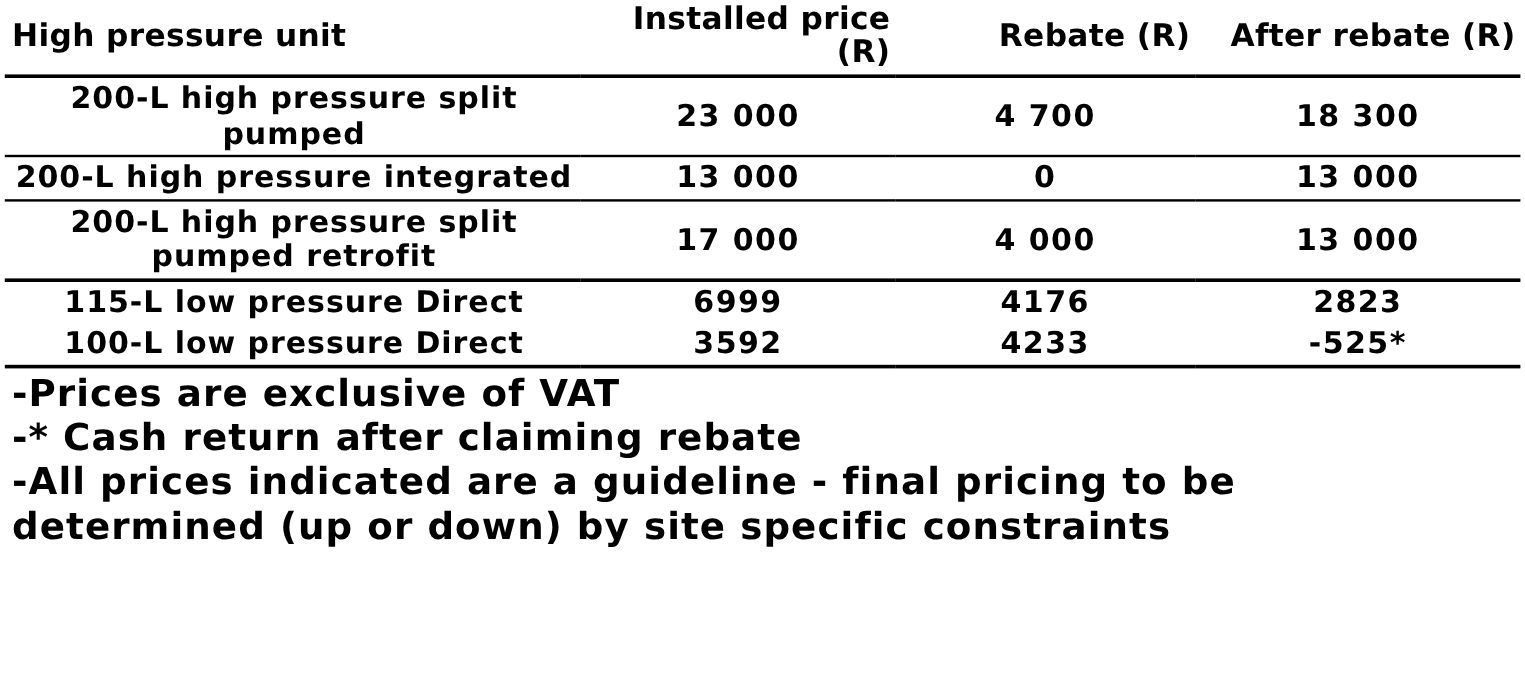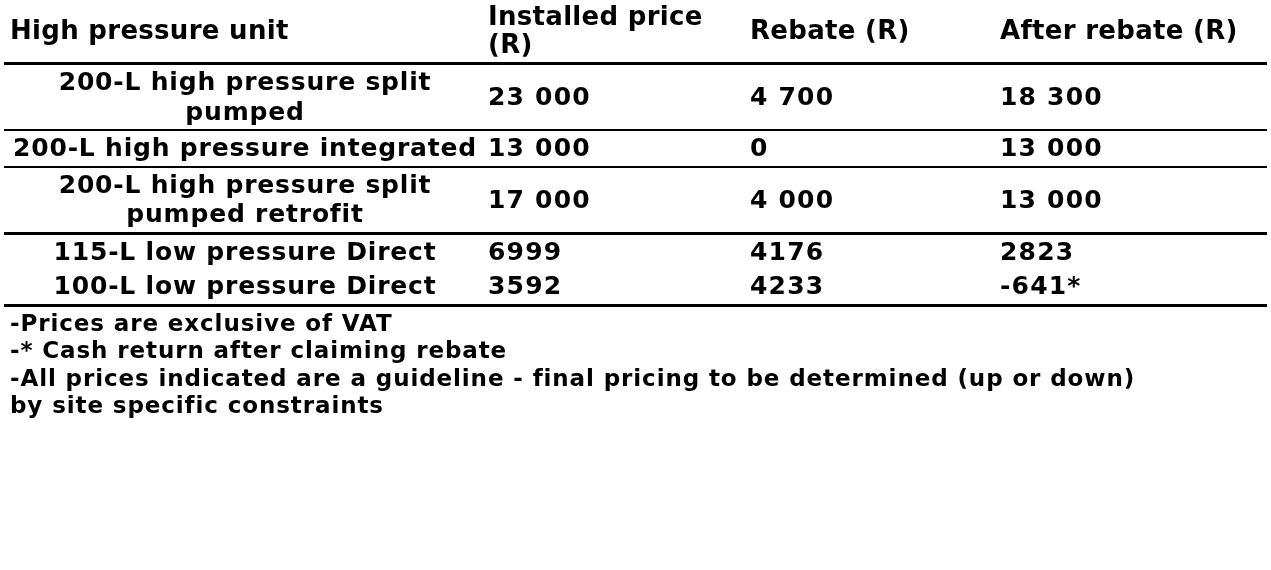--- a/index.html
+++ b/index.html
@@ -38,49 +38,50 @@
     font-size: 26px;
     line-height: 1.08;
     letter-spacing: 0.3px;
     padding: 2px 4px 4px 4px;
   }
   .hdr-unit {
     text-align: left;
     padding-left: 6px;
   }
   .hdr-num {
-    text-align: left;
+    text-align: right;
     margin-top: 27px;
   }
   .row-border-heavy td, .row-border-heavy th {
     border-bottom: 3px solid #000;
   }
   .row-border td {
     border-bottom: 2px solid #000;
   }
   .cell-unit {
     font-weight: bold;
     font-size: 25px;
     line-height: 1.18;
     letter-spacing: 0.8px;
     text-align: center;
     padding: 2px 4px 3px 6px;
   }
   .cell-num {
     font-weight: bold;
     font-size: 25px;
     letter-spacing: 1.2px;
+    text-align: center;
     padding: 2px 4px 3px 4px;
   }
   .notes {
     padding: 3px 4px 0 6px;
   }
   .note-line {
     font-weight: bold;
-    font-size: 23px;
+    font-size: 31px;
     line-height: 1.2;
     letter-spacing: 0.9px;
     white-space: pre-wrap;
   }
 </style>
 </head>
 <body>
 
 <div class="table-wrap">
   <table class="price-table">
@@ -120,21 +121,21 @@
       <tr>
         <td class="cell-unit">115-L low pressure Direct</td>
         <td class="cell-num">6999</td>
         <td class="cell-num">4176</td>
         <td class="cell-num">2823</td>
       </tr>
       <tr class="row-border-heavy">
         <td class="cell-unit">100-L low pressure Direct</td>
         <td class="cell-num">3592</td>
         <td class="cell-num">4233</td>
-        <td class="cell-num">-641*</td>
+        <td class="cell-num">-525*</td>
       </tr>
     </tbody>
   </table>
 
   <div class="notes">
     <div class="note-line">-Prices are exclusive of VAT</div>
     <div class="note-line">-* Cash return after claiming rebate</div>
     <div class="note-line">-All prices indicated are a guideline - final pricing to be determined (up or down) by site specific constraints</div>
   </div>
 </div>

